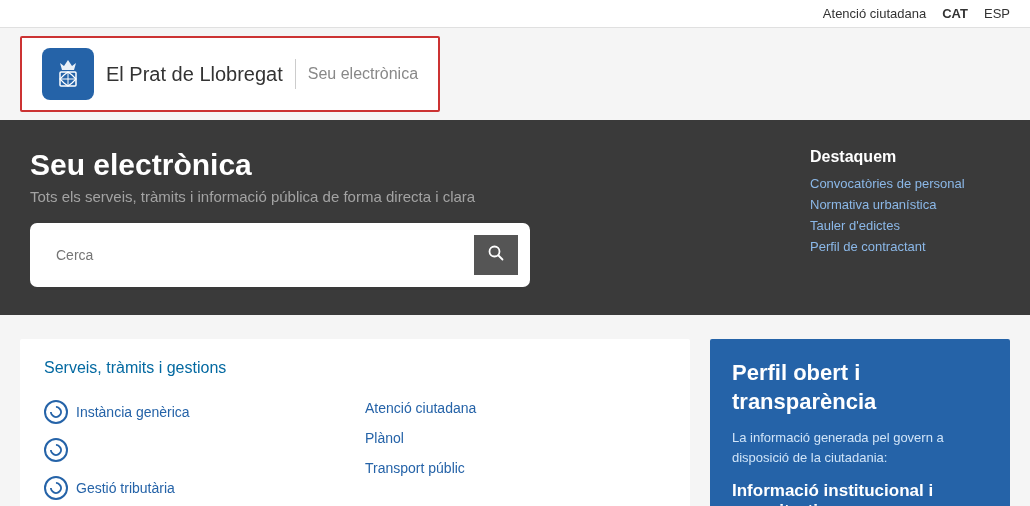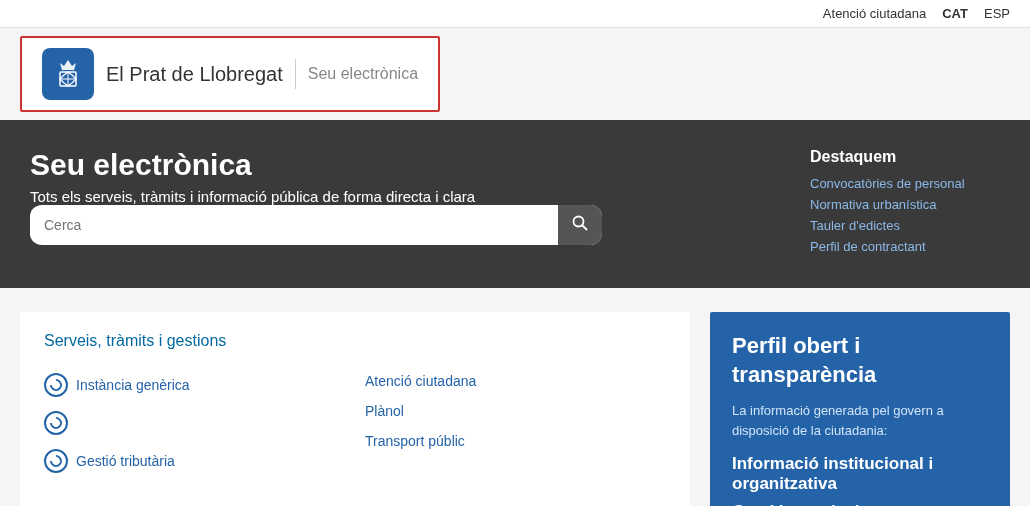--- a/index.html
+++ b/index.html
@@ -71,30 +71,30 @@
       align-items: flex-start;
     }
     .hero-left { flex: 1; }
     .hero-title {
       font-size: 30px;
       font-weight: bold;
       margin-bottom: 6px;
     }
     .hero-subtitle {
       font-size: 15px;
-      color: #ffffff;
-      margin-bottom: 0;
+      color: #a3a3a3;
+      margin-bottom: 18px;
     }
     .search-box {
       display: flex;
       align-items: center;
       background: #fff;
-      border-radius: 12px;
-      width: 572px;
-      padding: 0;
+      border-radius: 7px;
+      width: 500px;
+      padding: 12px;
       overflow: hidden;
     }
     .search-box input {
       flex: 1;
       border: none;
       outline: none;
       padding: 10px 14px;
       font-size: 14px;
       color: #999;
     }

